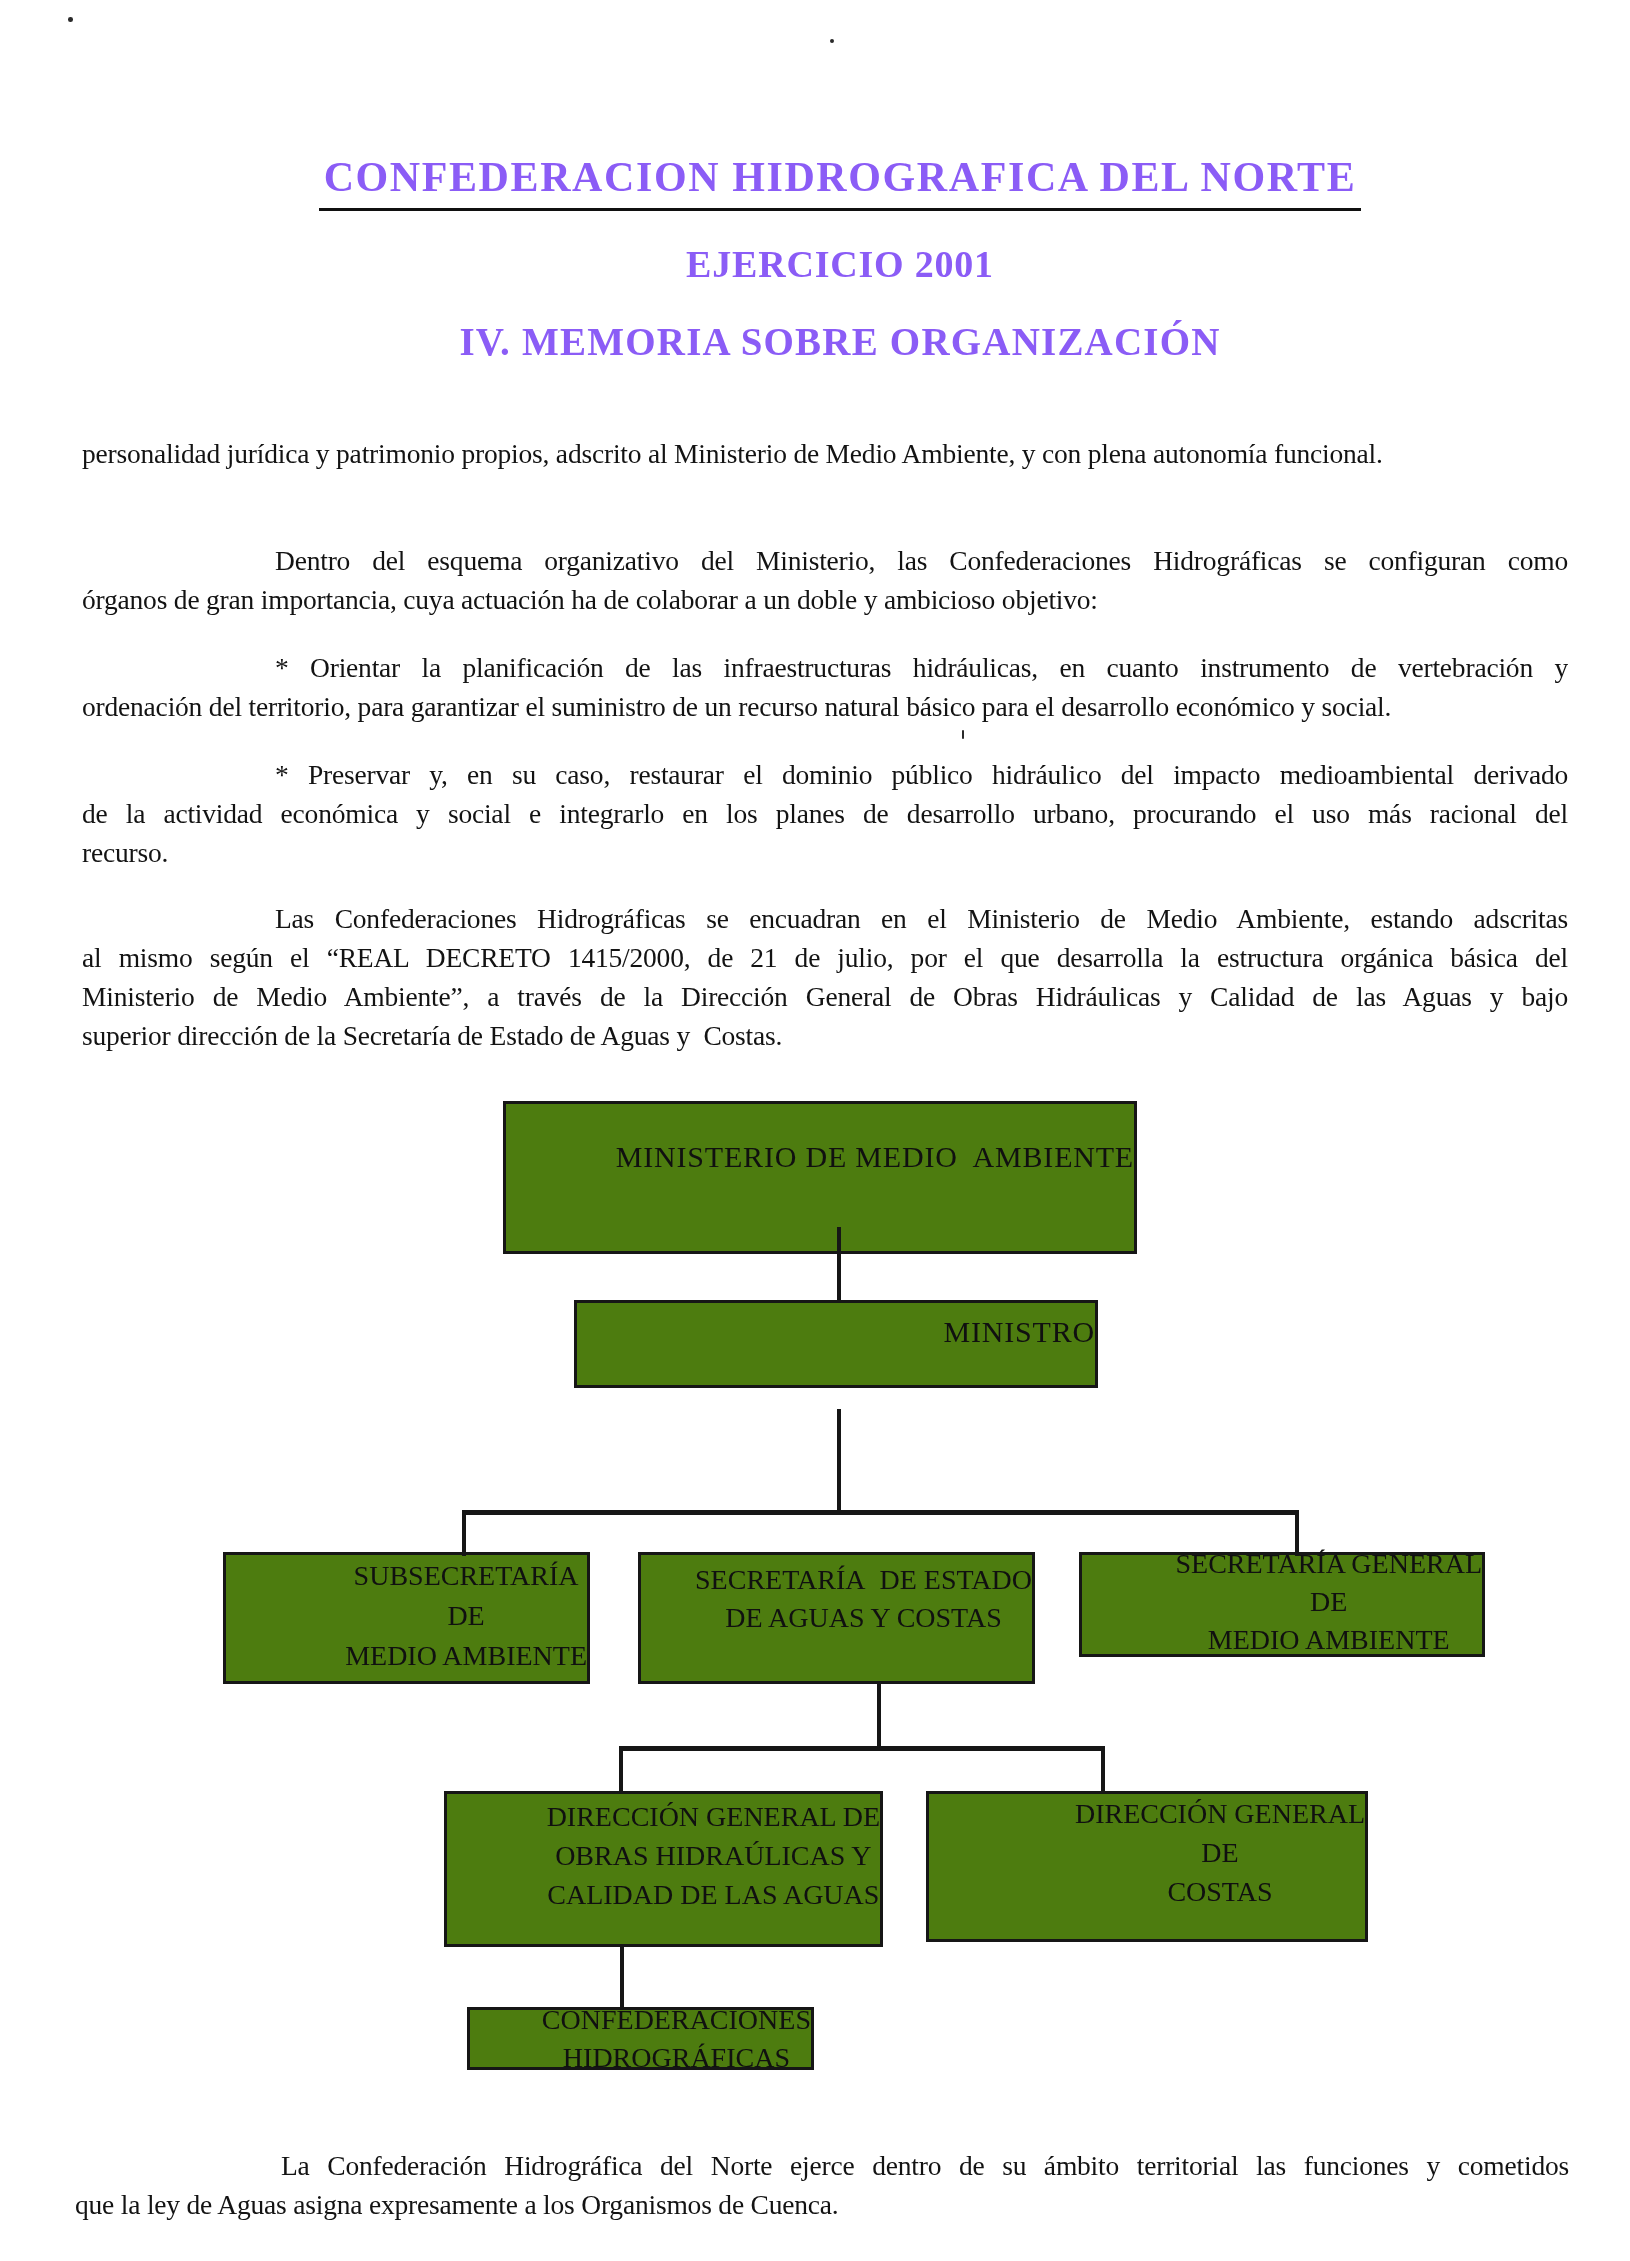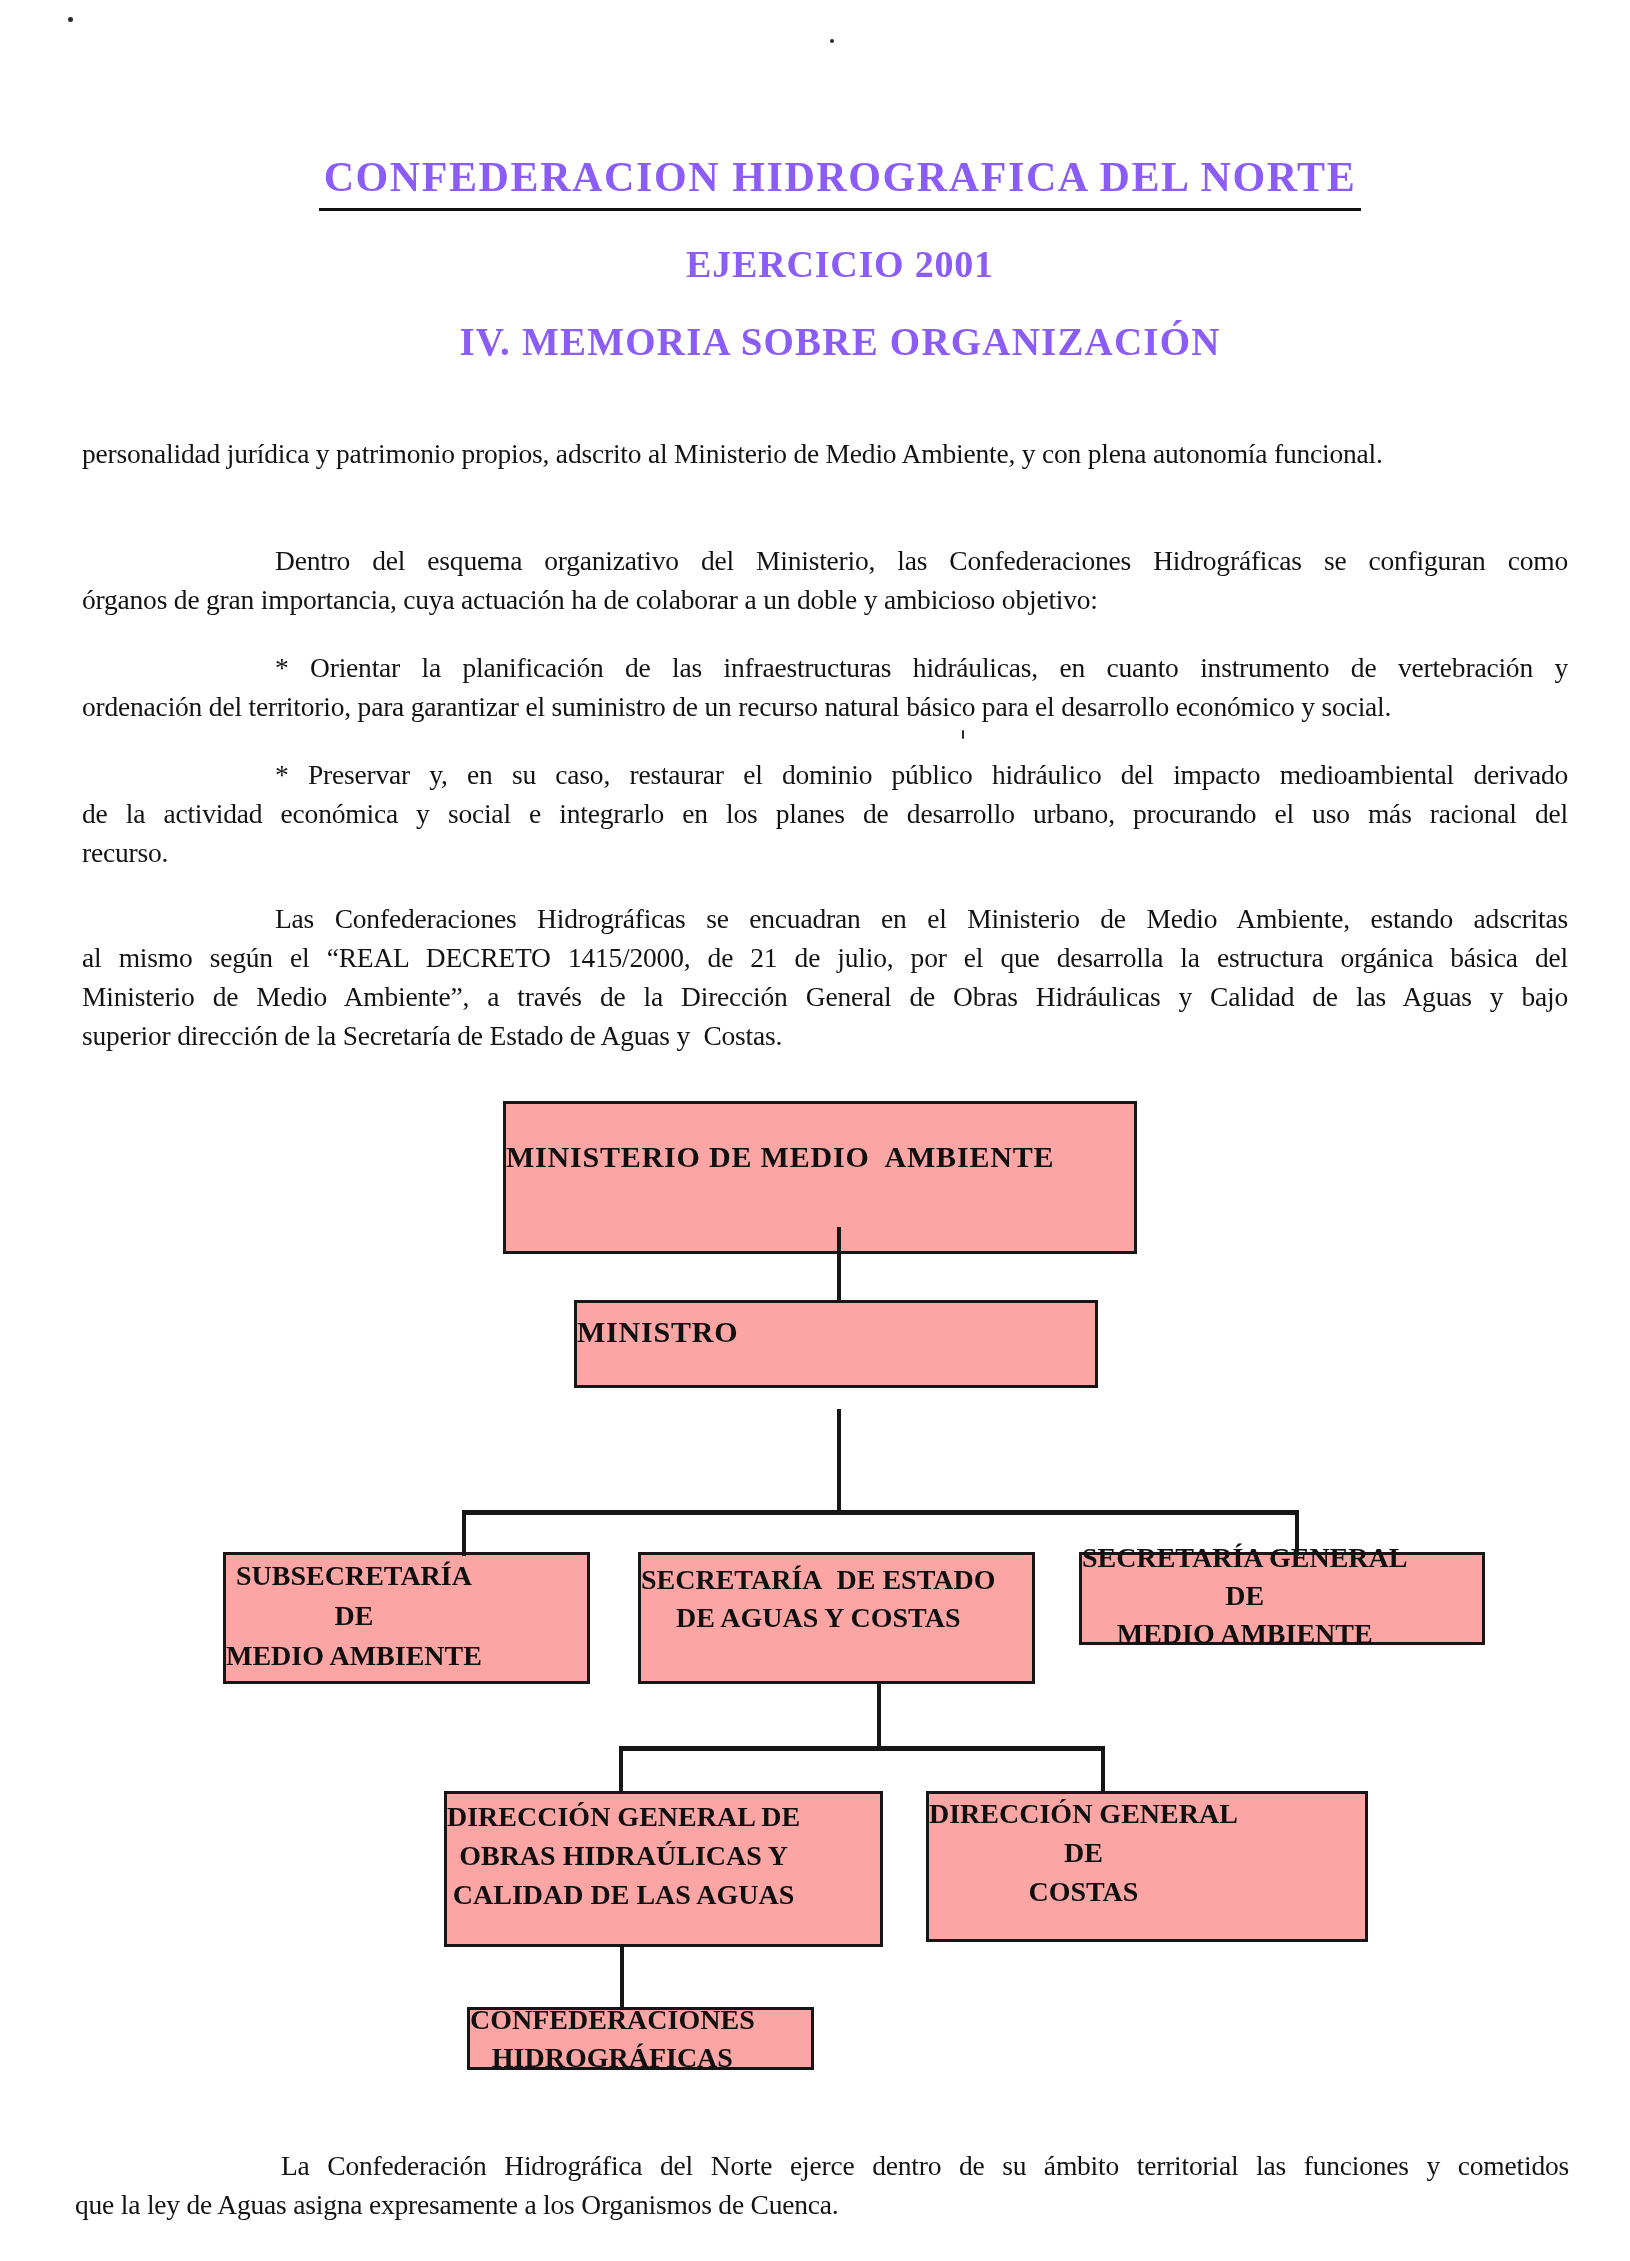--- a/index.html
+++ b/index.html
@@ -38,33 +38,33 @@
   #para-intro{top:434px;}
   #para-esquema{top:541px;}
   #para-orientar{top:648px;}
   #para-preservar{top:755px;}
   #para-decreto{top:899px;}
   #para-cierre{top:2146px;left:75px;width:1494px;}
   
   .obox{
     position:absolute;
     border:3.9px solid #161616;
-    background:#fca5a5;
-    display:flex;align-items:center;justify-content:flex-start;
+    background:#4d7c0f;
+    display:flex;align-items:center;justify-content:flex-end;
     text-align:center;
-    font-weight:bold;
+    font-weight:normal;
     color:#101010;
     box-sizing:border-box;
   }
   .obox .lbl{white-space:pre-line;display:block;}
   #node-ministerio{left:503px;top:1101px;width:634px;height:153px;font-size:30px;letter-spacing:0.8px;padding-bottom:41px;}
   #node-ministro{left:574px;top:1300px;width:524px;height:88px;font-size:30px;letter-spacing:0.8px;padding-bottom:23.6px;}
   #node-subsecretaria{left:223px;top:1552px;width:367px;height:132px;font-size:28px;line-height:40px;padding-bottom:4.7px;}
   #node-sec-estado{left:638px;top:1552px;width:397px;height:132px;font-size:28px;line-height:38px;align-items:flex-start;padding-top:6.3px;}
-  #node-sec-general{left:1079px;top:1552px;width:406px;height:93px;font-size:28px;line-height:38px;padding-bottom:4.7px;}
+  #node-sec-general{left:1079px;top:1552px;width:406px;height:105px;font-size:28px;line-height:38px;padding-bottom:4.7px;}
   #node-dg-obras{left:444px;top:1791px;width:439px;height:156px;font-size:28px;line-height:39px;padding-bottom:27px;}
   #node-dg-costas{left:926px;top:1791px;width:442px;height:151px;font-size:28px;line-height:39px;padding-bottom:28px;}
   #node-confederaciones{left:467px;top:2007px;width:347px;height:63px;font-size:28px;line-height:38px;}
   .vline,.hline{position:absolute;background:#161616;}
   #ln-a-b      {left:837px;top:1227px;width:3.9px;height:75px;}
   #ln-b-bar    {left:837px;top:1409px;width:3.9px;height:104px;}
   #ln-bar2     {left:462px; top:1510px;width:837px;height:4.7px;}
   #ln-drop2l   {left:462px; top:1510px;width:3.9px;height:46px;}
   #ln-drop2r   {left:1295px;top:1510px;width:3.9px;height:46px;}
   #ln-c2-drop  {left:877px;top:1683px;width:3.9px;height:66px;}

